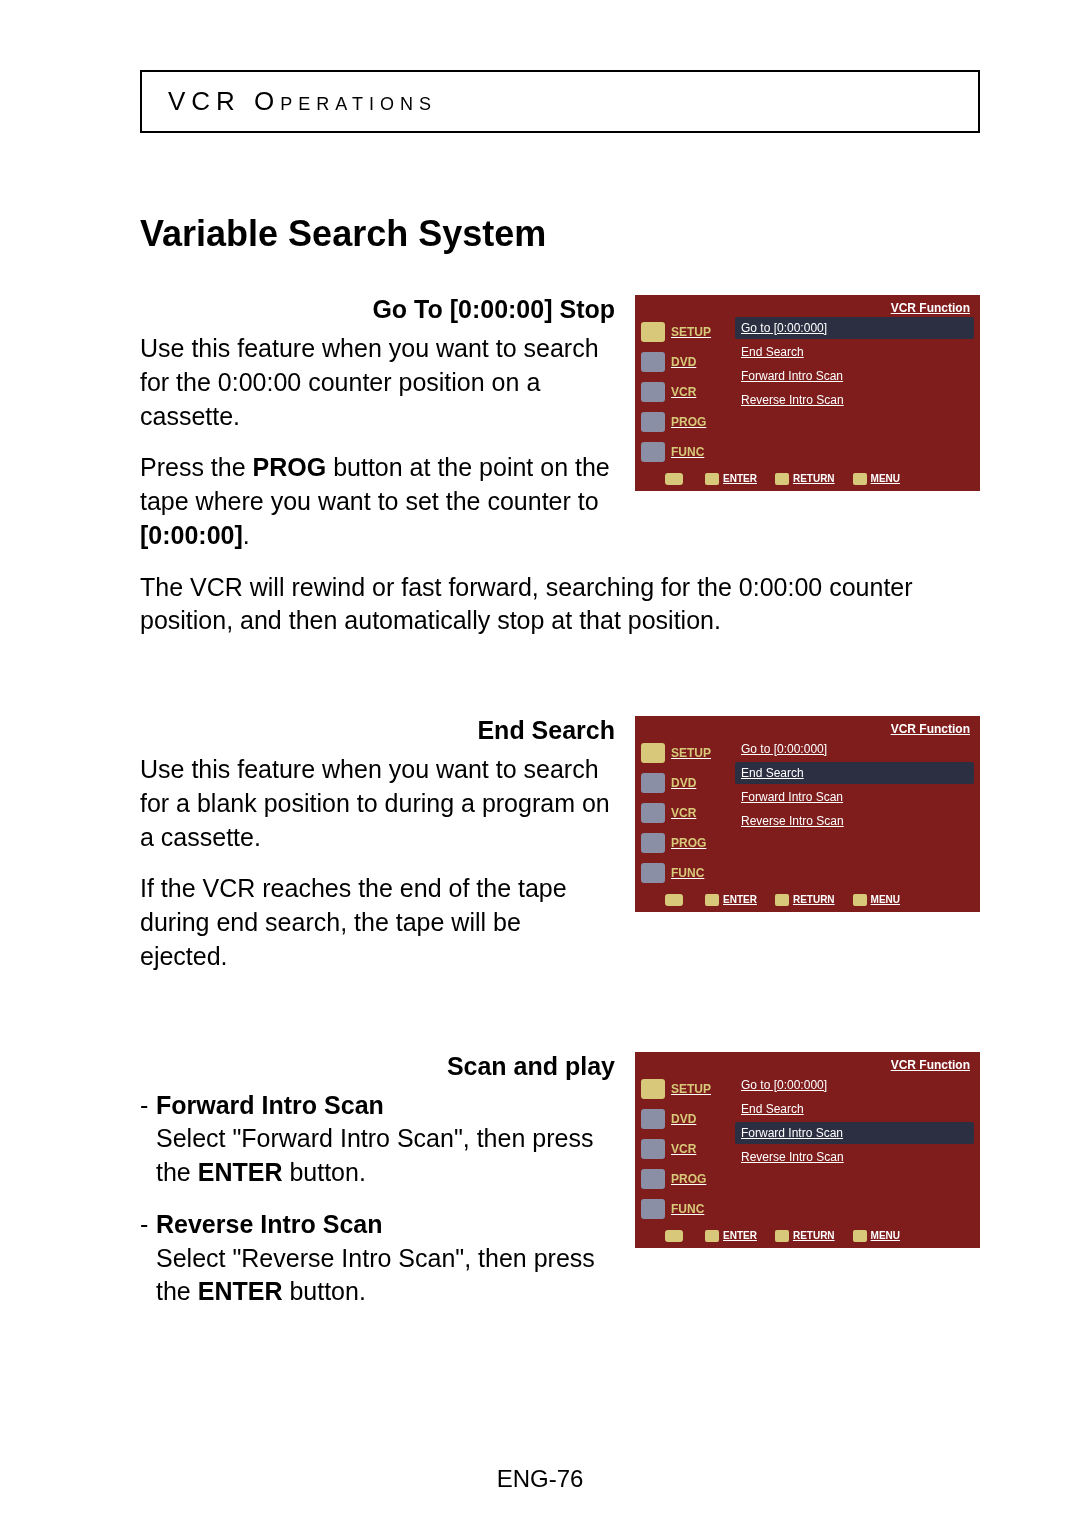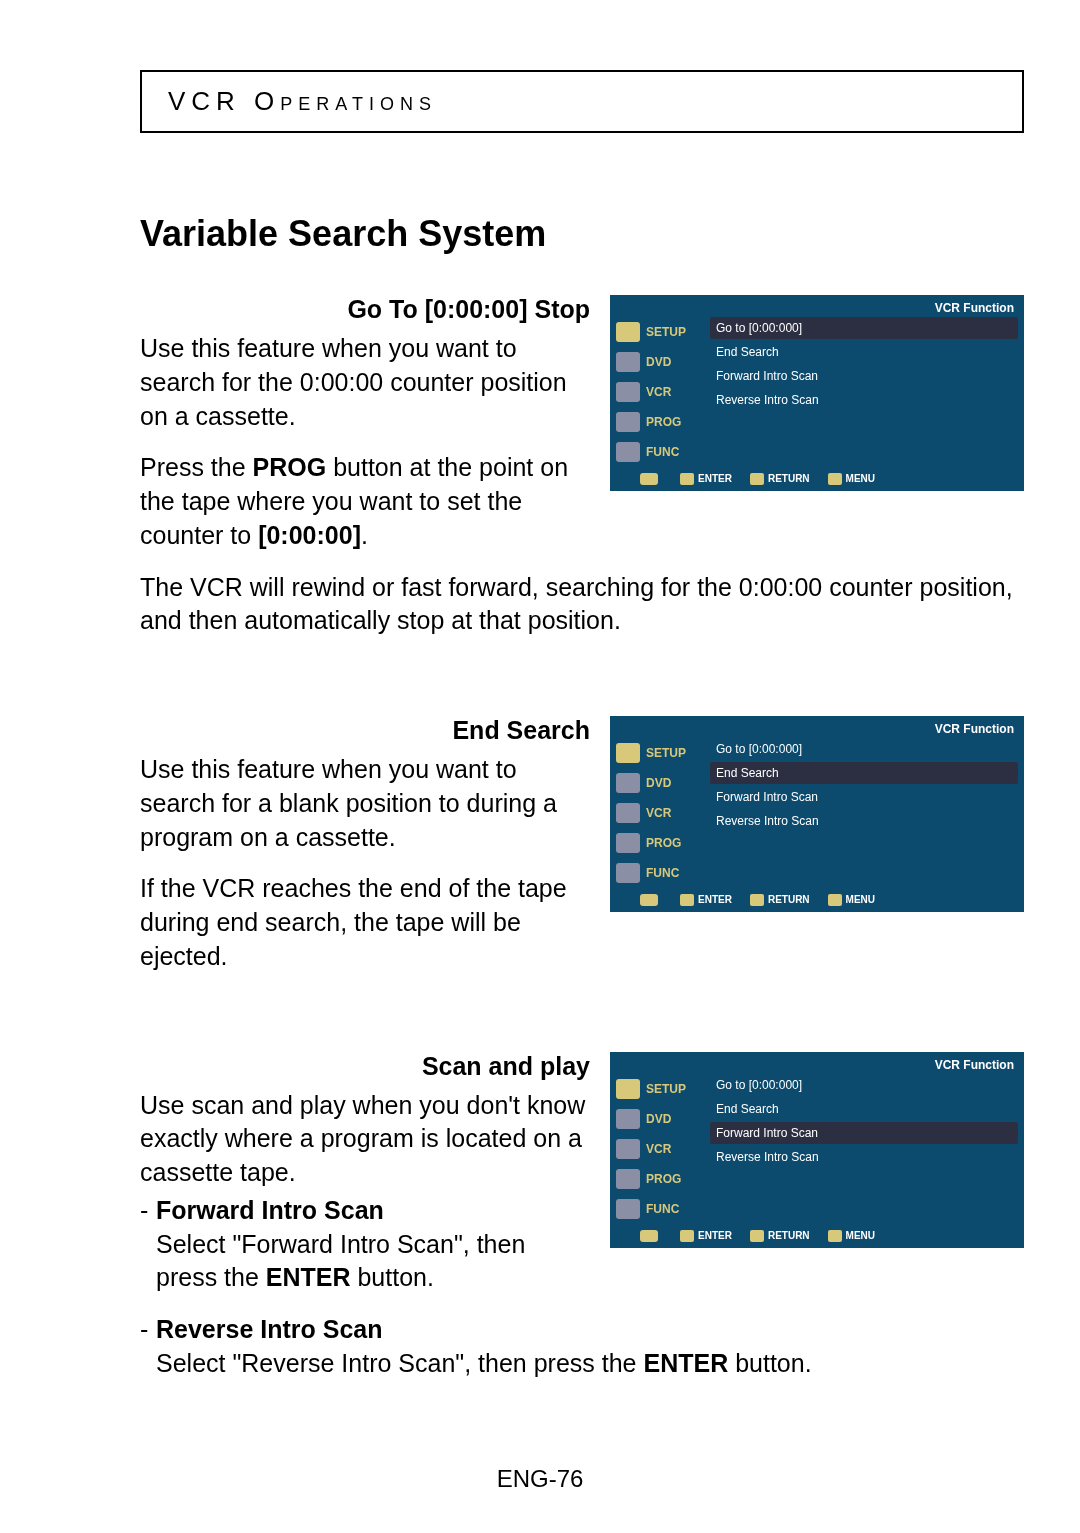--- a/index.html
+++ b/index.html
@@ -7,21 +7,21 @@
     padding: 0;
     background: #ffffff;
     font-family: Arial, Helvetica, sans-serif;
     color: #000;
     width: 1080px;
   }
   .page {
     width: 1080px;
     min-height: 1533px;
     box-sizing: border-box;
-    padding: 70px 56px 0 140px;
+    padding: 70px 100px 0 140px;
     position: relative;
   }
   .header-bar {
     border: 2px solid #000;
     padding: 14px 26px;
     margin-bottom: 80px;
   }
   .header-bar span {
     font-size: 26px;
     letter-spacing: 6px;
@@ -46,27 +46,28 @@
     font-size: 25px;
     line-height: 1.35;
     margin: 0 0 18px 0;
   }
   .body-text .bold { font-weight: bold; }
   .dash-row { display: flex; }
   .dash { width: 16px; }
   .dash-content { flex: 1; }
   .osd {
     float: right;
-    width: 414px;
-    background: #0c4a6e;
+    width: 345px;
+    background: #7f1d1d;
     color: #fff;
     font-size: 13px;
     margin-left: 20px;
     margin-bottom: 10px;
     padding-bottom: 4px;
+    text-decoration: underline;
   }
   .osd-header {
     text-align: right;
     font-weight: bold;
     padding: 6px 10px 2px 0;
     font-size: 12px;
   }
   .osd-body {
     display: flex;
     padding: 0 6px;
@@ -284,21 +285,20 @@
       </div>
       <div class="osd-footer">
         <span><span class="foot-icon pad"></span></span>
         <span><span class="foot-icon"></span><span>ENTER</span></span>
         <span><span class="foot-icon"></span><span>RETURN</span></span>
         <span><span class="foot-icon"></span><span>MENU</span></span>
       </div>
     </div>
 
     <p class="sub-hdr">Scan and play</p>
-    <p class="body-text" style="margin-bottom:4px;">Use scan and play when you don't know exactly where a program is located on a cassette tape.</p>
 
     <div class="body-text dash-row">
       <div class="dash">-</div>
       <div class="dash-content">
         <span class="bold">Forward Intro Scan</span><br>
         <span>Select "Forward Intro Scan", then press the </span><span class="bold">ENTER</span><span> button.</span>
       </div>
     </div>
 
     <div class="body-text dash-row">

